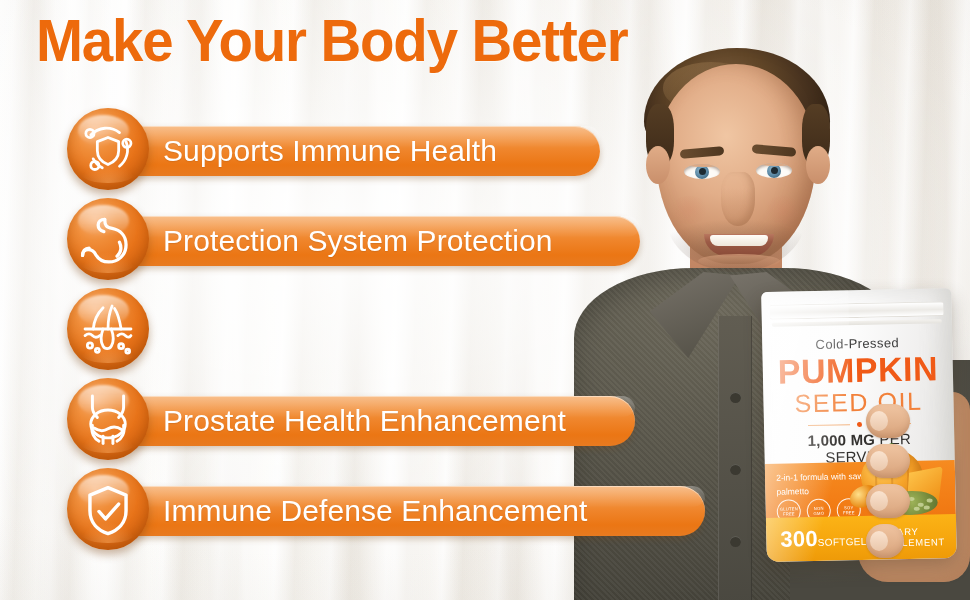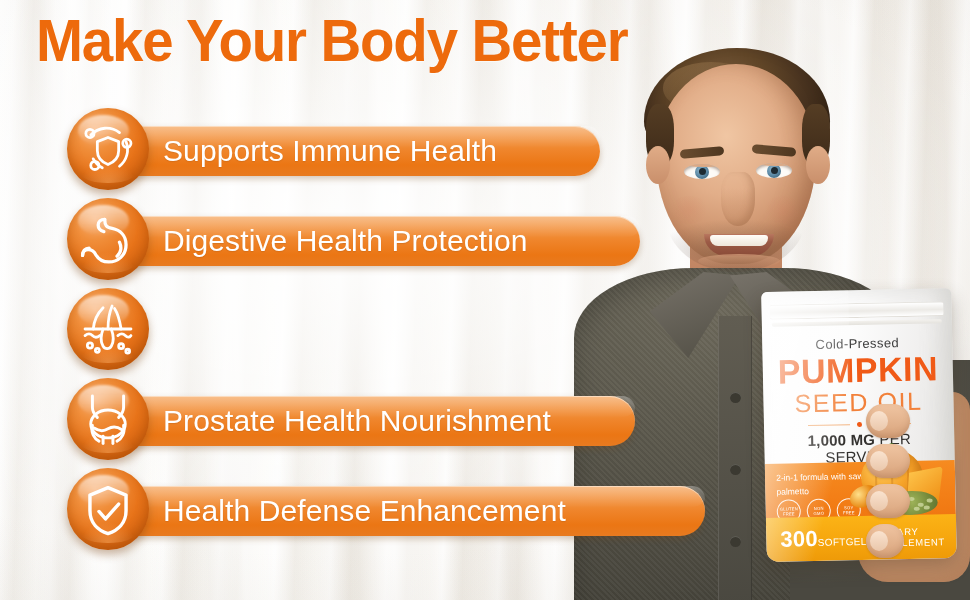--- a/index.html
+++ b/index.html
@@ -459,21 +459,21 @@
           <path d="M32 62 a26 26 0 0 0 11 11"></path>
           <circle cx="28" cy="31" r="5"></circle>
           <circle cx="73" cy="43" r="5"></circle>
           <circle cx="34" cy="70" r="5"></circle>
         </svg>
       </div>
     </div>
 
     <div class="feature">
       <div class="pill" style="width:533px">
-        <span class="pill-label">Digestive Health Protection</span>
+        <span class="pill-label">Protection System Protection</span>
       </div>
       <div class="badge">
         <svg viewBox="0 0 100 100" fill="none" stroke="#ffffff" stroke-width="4" stroke-linecap="round" stroke-linejoin="round">
           <path d="M46 26 c0 7 2 10 9 11 10 2 17 9 17 20 0 13-10 21-21 21 -8 0-13-4-16-9 -2-4-5-6-9-6 -4 0-7 3-7 7"></path>
           <path d="M46 26 c-5 0-8 3-8 7 0 5 3 7 7 8"></path>
           <path d="M19 70 c0-5 3-9 8-9"></path>
           <path d="M64 54 c3 6 2 13-3 17"></path>
         </svg>
       </div>
     </div>
@@ -491,39 +491,39 @@
           <circle cx="28" cy="70" r="3.2"></circle>
           <circle cx="37" cy="76" r="2.4"></circle>
           <circle cx="66" cy="71" r="3"></circle>
           <circle cx="74" cy="77" r="2.3"></circle>
         </svg>
       </div>
     </div>
 
     <div class="feature">
       <div class="pill" style="width:528px">
-        <span class="pill-label">Prostate Health Nourishment</span>
+        <span class="pill-label">Prostate Health Enhancement</span>
       </div>
       <div class="badge">
         <svg viewBox="0 0 100 100" fill="none" stroke="#ffffff" stroke-width="3.6" stroke-linecap="round" stroke-linejoin="round">
           <path d="M31 22 v14 c0 6 3 9 6 12"></path>
           <path d="M69 22 v14 c0 6-3 9-6 12"></path>
           <ellipse cx="50" cy="56" rx="21" ry="17"></ellipse>
           <path d="M31 58 c-2 9 2 16 8 19"></path>
           <path d="M69 58 c2 9-2 16-8 19"></path>
           <path d="M44 80 v-9"></path>
           <path d="M56 80 v-9"></path>
           <path d="M33 61 q9 6 17 1 q8-5 17 1"></path>
         </svg>
       </div>
     </div>
 
     <div class="feature">
       <div class="pill" style="width:598px">
-        <span class="pill-label">Health Defense Enhancement</span>
+        <span class="pill-label">Immune Defense Enhancement</span>
       </div>
       <div class="badge">
         <svg viewBox="0 0 100 100" fill="none" stroke="#ffffff" stroke-width="4.2" stroke-linecap="round" stroke-linejoin="round">
           <path d="M50 24 L72 33 v19 c0 15-10 24-22 28 -12-4-22-13-22-28V33z"></path>
           <path d="M39 53 l8 9 16-18"></path>
         </svg>
       </div>
     </div>
 
   </div>

